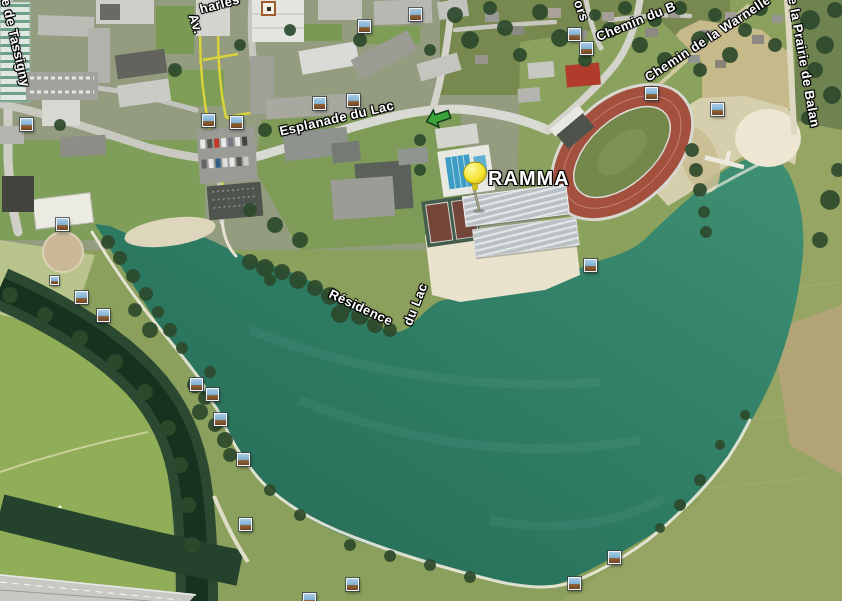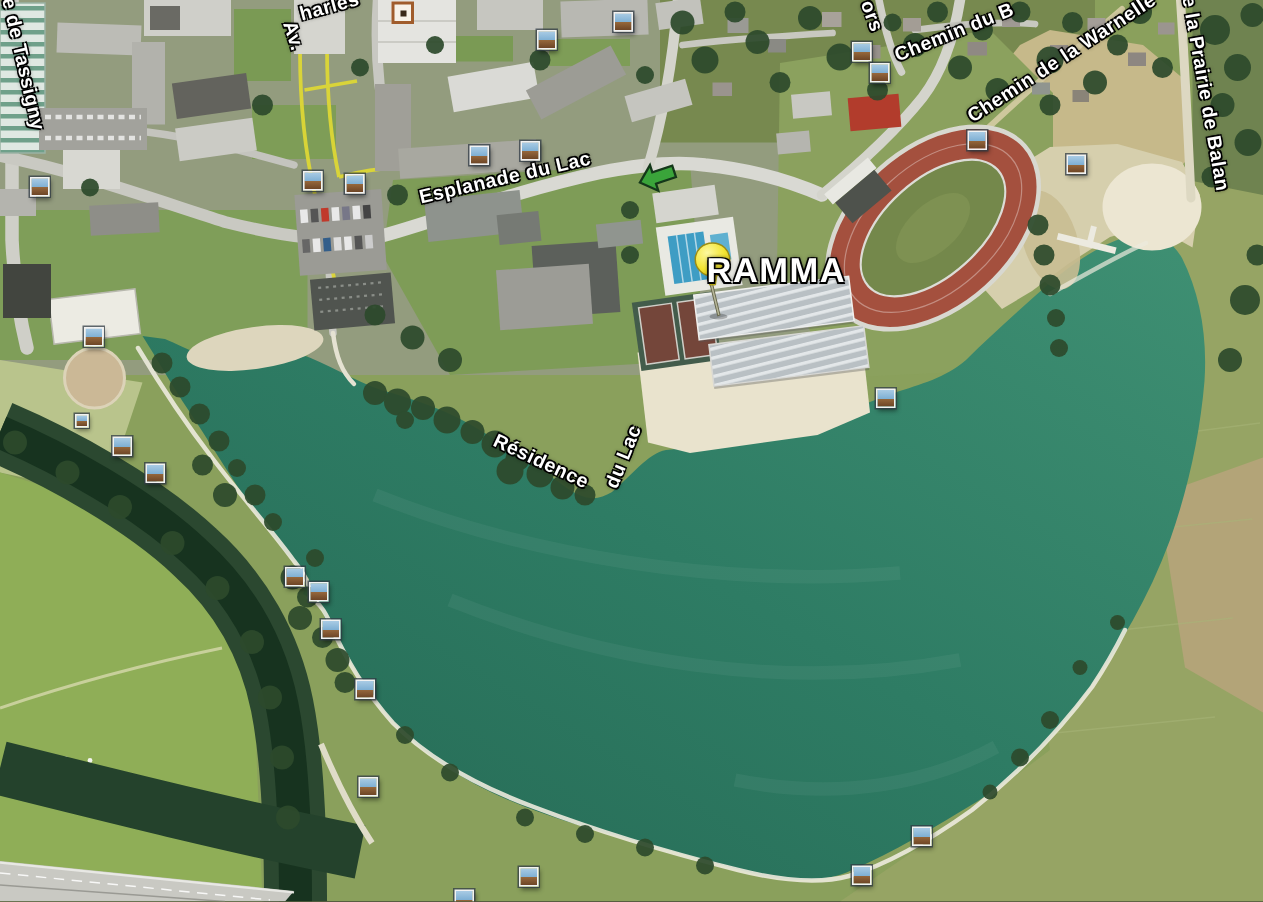--- a/index.html
+++ b/index.html
@@ -3,21 +3,21 @@
 <meta charset="utf-8">
 <style>
   html,body{margin:0;padding:0;background:#222;}
   .stage{position:relative;width:842px;height:601px;overflow:hidden;background:#86945f;cursor:grab;font-family:"Liberation Sans",sans-serif;}
   .stage svg.terrain{position:absolute;left:0;top:0;}
   .map-label{position:absolute;color:#fff;font-weight:bold;font-size:13px;letter-spacing:.4px;white-space:nowrap;transform-origin:0 0;
     text-shadow:-1px -1px 0 #000,1px -1px 0 #000,-1px 1px 0 #000,1px 1px 0 #000,0 0 3px rgba(0,0,0,.9);}
   #lbl-esplanade{left:278px;top:124px;transform:rotate(-13deg);}
   #lbl-residence1{left:333px;top:286px;transform:rotate(25deg);}
   #lbl-residence2{left:400px;top:322px;transform:rotate(-68deg);}
-  #lbl-ramma{left:471px;top:167px;font-size:23px;letter-spacing:1px;}
+  #lbl-ramma{left:488px;top:167px;font-size:20px;letter-spacing:1px;}
   #lbl-av{left:200px;top:12px;transform:rotate(72deg);}
   #lbl-charles{left:198px;top:2px;transform:rotate(-15deg);}
   #lbl-tassigny{left:13px;top:-3px;transform:rotate(77deg);}
   #lbl-ors{left:585px;top:-2px;transform:rotate(70deg);}
   #lbl-cheminb{left:594px;top:30px;transform:rotate(-22deg);}
   #lbl-warnelle{left:642px;top:72px;transform:rotate(-33deg);}
   #lbl-prairie{left:800px;top:-4px;transform:rotate(80deg);}
   .photo-icon{position:absolute;width:13px;height:13px;border:1px solid #f2f2f2;box-sizing:border-box;
     background:linear-gradient(to bottom,#a9cbe4 0%,#7fb0d4 52%,#96683c 52%,#6d4526 100%);
     box-shadow:0 0 0 1px rgba(50,60,70,.75),1px 2px 3px rgba(0,0,0,.45);cursor:pointer;}

